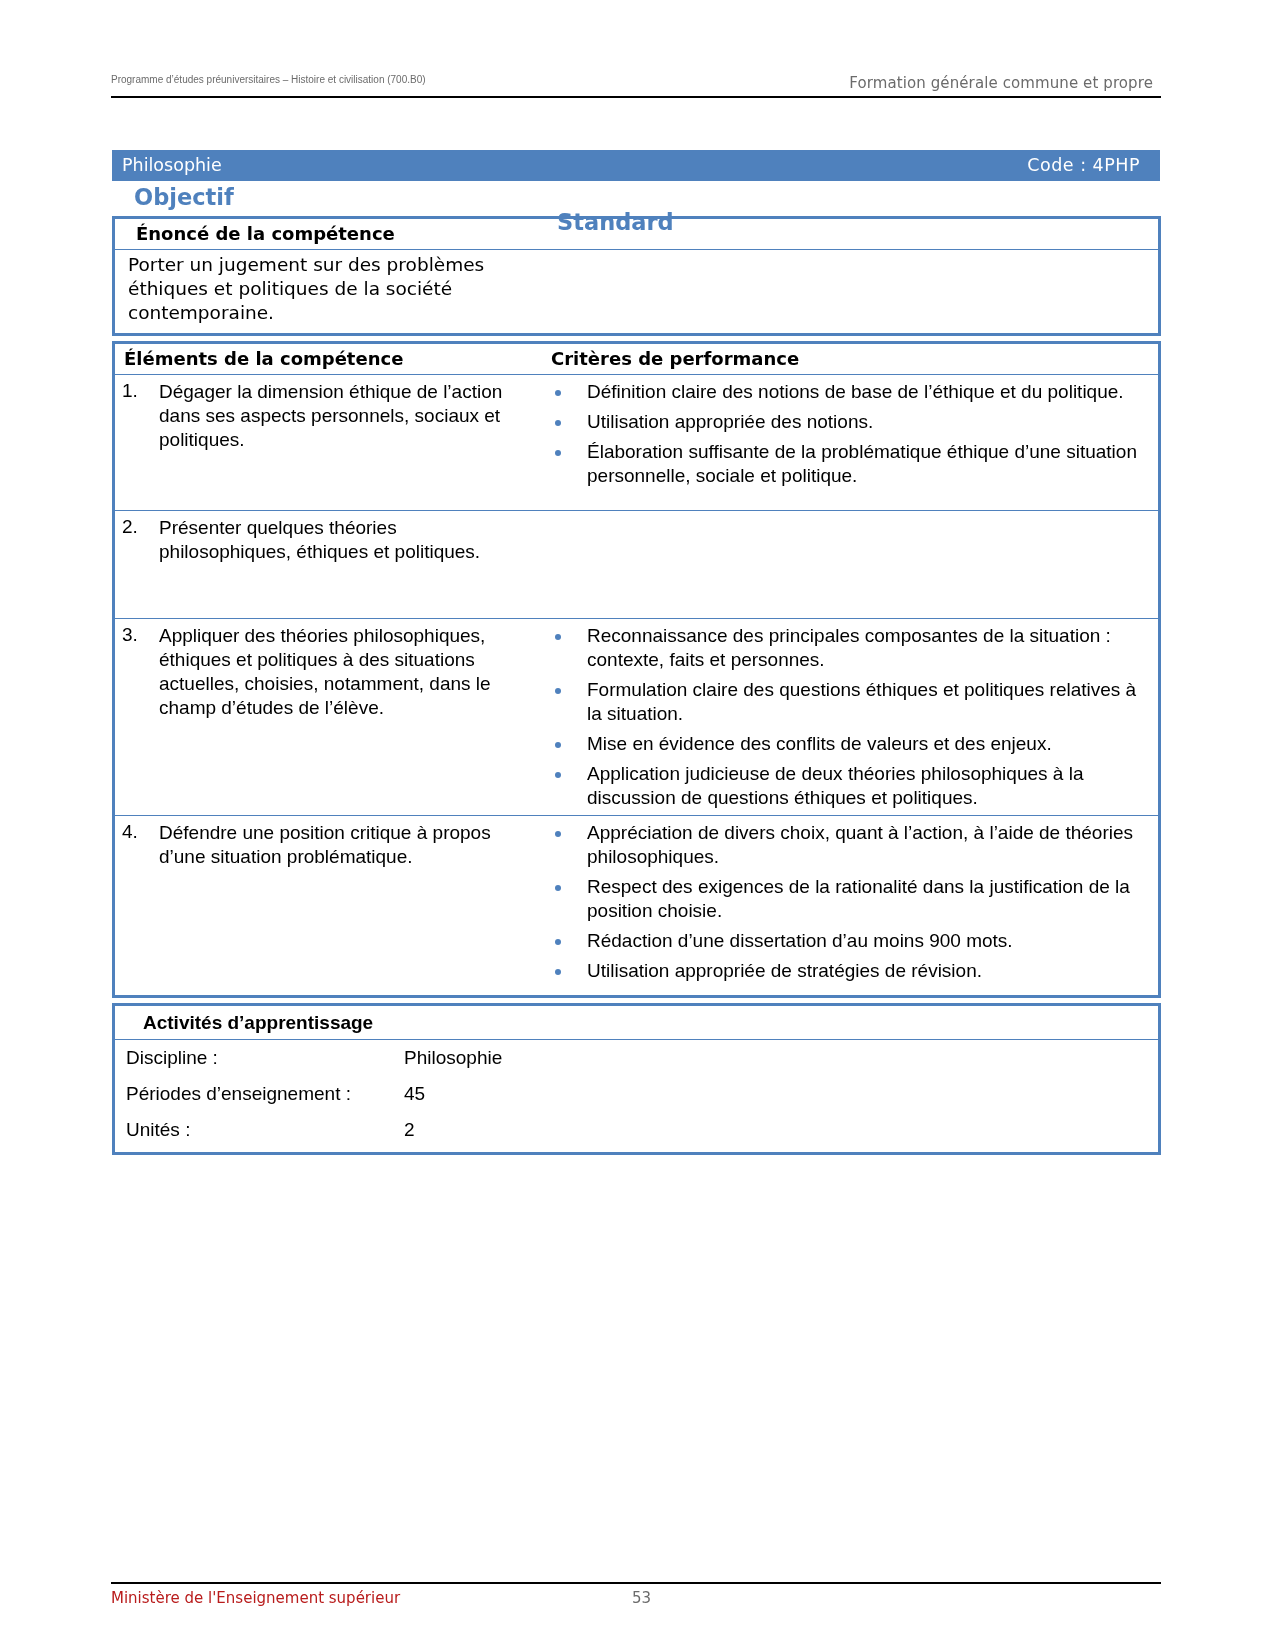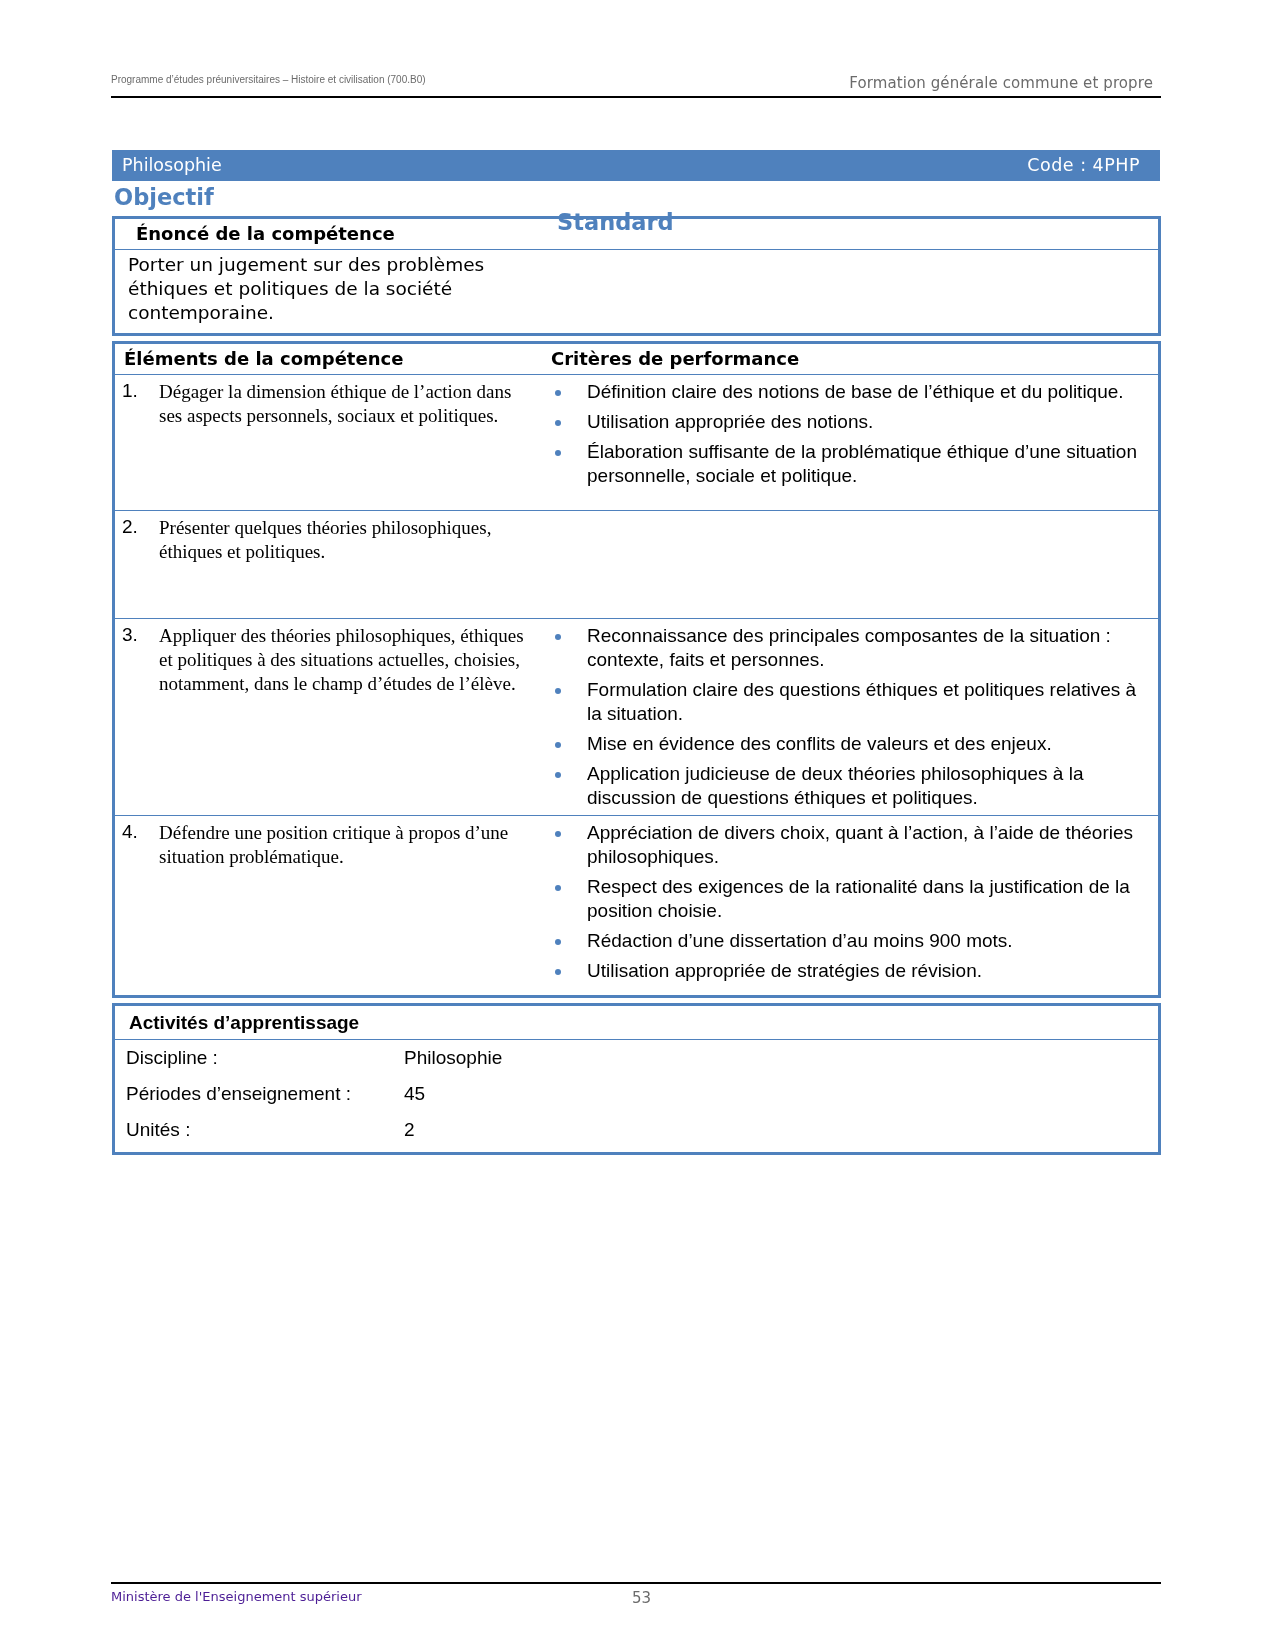--- a/index.html
+++ b/index.html
@@ -7,49 +7,49 @@
   .page-header { position:absolute; left:111px; top:72px; width:1050px; height:24px; border-bottom:2px solid #000; }
   .page-header .left { position:absolute; left:0; top:2px; font-family:"Liberation Sans", sans-serif; font-size:10px; color:#6b6b6b; }
   .page-header .right { position:absolute; right:8px; top:2px; font-size:15px; color:#6b6b6b; letter-spacing:0.1px; }
 
   .course-bar { position:absolute; left:112px; top:150px; width:1048px; height:31px; background:#4f81bd; color:#fff; font-size:17.5px; }
   .course-bar .name { position:absolute; left:10px; top:5px; }
   .course-bar .code { position:absolute; right:20px; top:5px; letter-spacing:0.5px; }
 
   .col-heads { position:absolute; left:112px; top:184px; width:1048px; height:32px; }
   .col-heads span { position:absolute; top:0; font-size:22.5px; font-weight:bold; color:#4f81bd; }
-  .col-heads .obj { left:2px; }
+  .col-heads .obj { left:22px; }
   .col-heads .std { left:445px;margin-top:25px; }
 
   .box { position:absolute; left:112px; width:1043px; border:3px solid #4f81bd; }
   .box .row-head { border-bottom:1.5px solid #4f81bd; font-weight:bold; font-size:18px; position:relative; }
   .enonce { top:216px; height:114px; }
   .enonce .row-head { height:30px; padding-left:21px; line-height:30px; }
   .enonce .body { padding:3px 13px; font-size:18.5px; line-height:24px; width:380px; }
 
   .elements { top:341px; height:651px; }
   .elements .row-head { height:30px; line-height:30px; }
   .elements .row-head .h1 { position:absolute; left:9px; }
   .elements .row-head .h2 { position:absolute; left:436px; }
   .el-row { position:relative; border-bottom:1.5px solid #4f81bd; }
   .el-row:last-child { border-bottom:none; }
   .el-row .num { position:absolute; left:7px; top:5px; font-family:"Liberation Sans", sans-serif; font-size:19px; }
-  .el-row .eltext { position:absolute; left:44px; top:5px; width:365px; font-family:Liberation Serif, serif; font-size:19px; line-height:24px; }
+  .el-row .eltext { position:absolute; left:44px; top:5px; width:365px; font-family:Liberation Sans, sans-serif; font-size:19px; line-height:24px; }
   .el-row ul { list-style:none; margin:0; padding:5px 0 0 0; position:absolute; left:436px; width:600px; }
   .el-row li { position:relative; padding-left:36px; font-family:"Liberation Sans", sans-serif; font-size:19px; line-height:24px; margin-bottom:6px; }
   .el-row li .bullet { position:absolute; left:4px; top:10px; width:6px; height:6px; border-radius:50%; background:#4f81bd; }
 
   .activites { top:1003px; height:146px; }
-  .activites .row-head { height:33px; line-height:33px; padding-left:14px; font-family:"Liberation Sans", sans-serif; font-size:19px; }
+  .activites .row-head { height:33px; line-height:33px; padding-left:28px; font-family:"Liberation Sans", sans-serif; font-size:19px; }
   .act-row { position:relative; height:36px; font-family:"Liberation Sans", sans-serif; font-size:19px; }
   .act-row .lbl { position:absolute; left:11px; top:7px; }
   .act-row .val { position:absolute; left:289px; top:7px; }
 
   .page-footer { position:absolute; left:111px; top:1582px; width:1050px; border-top:2px solid #000; }
-  .page-footer .left { position:absolute; left:0; top:5px; font-size:13px; color:#4c1d95; }
+  .page-footer .left { position:absolute; left:0; top:5px; font-size:15px; color:#b91c1c; }
   .page-footer .num { position:absolute; left:521px; top:5px; font-size:15px; color:#6b6b6b; }
 </style>
 </head>
 <body>
 
 <div class="page-header">
   <span class="left">Programme d’études préuniversitaires – Histoire et civilisation (700.B0)</span>
   <span class="right">Formation générale commune et propre</span>
 </div>
 

